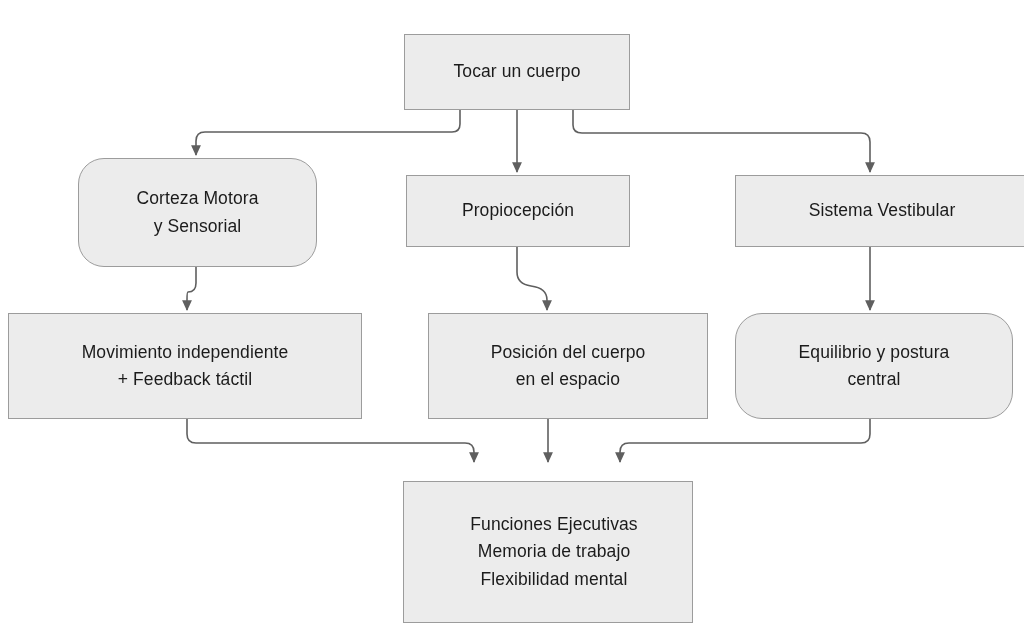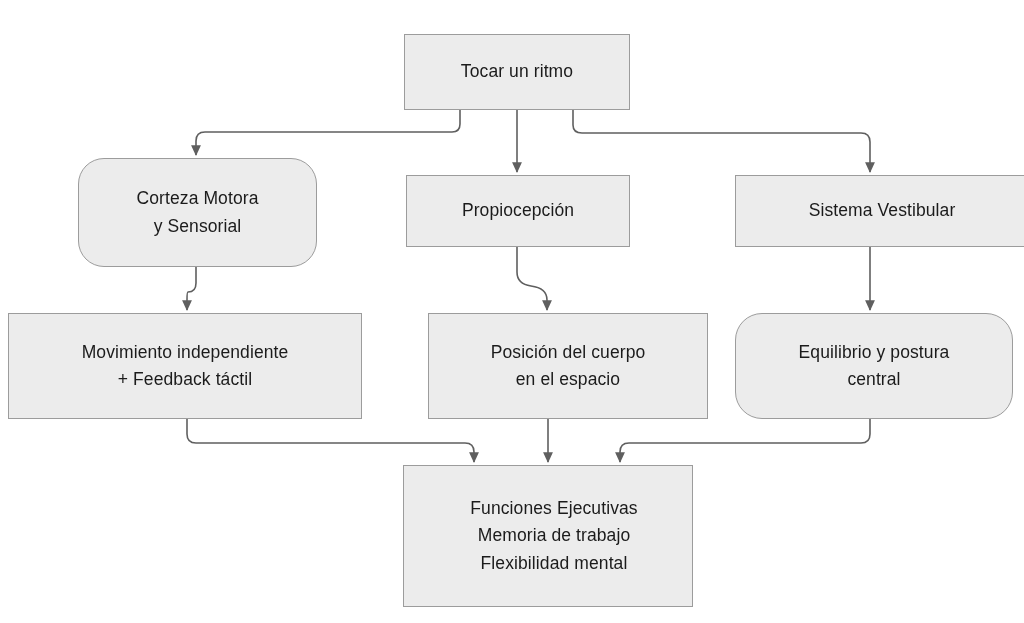--- a/index.html
+++ b/index.html
@@ -46,21 +46,21 @@
     white-space: pre-line;
     padding: 0 10px;
   }
   .n0 { left: 404px;  top: 34px;  width: 226px; height: 76px; }
   .n1 { left: 78px;   top: 158px; width: 239px; height: 109px; border-radius: 26px; }
   .n2 { left: 406px;  top: 175px; width: 224px; height: 72px; }
   .n3 { left: 735px;  top: 175px; width: 294px; height: 72px; }
   .n4 { left: 8px;    top: 313px; width: 354px; height: 106px; }
   .n5 { left: 408px;  top: 313px; width: 280px; height: 106px; margin-left: 20px; }
   .n6 { left: 735px;  top: 313px; width: 278px; height: 106px; border-radius: 27px; }
-  .n7 { left: 403px;  top: 465px; width: 290px; height: 142px; padding-left: 12px; }
+  .n7 { left: 403px;  top: 481px; width: 290px; height: 142px; padding-left: 12px; }
 </style>
 </head>
 <body>
 
 <div id="diagram">
 
   <svg id="edges" width="1024" height="623" viewBox="0 0 1024 623">
     <defs>
       <marker id="arrow" viewBox="0 0 10 10" refX="8.6" refY="5" markerWidth="7" markerHeight="7" orient="auto-start-reverse">
         <path d="M 0 0.6 L 9.4 5 L 0 9.4 z" fill="#5F5F5F"></path>
@@ -75,21 +75,21 @@
       <path d="M 517 247 L 517 272 Q 517 284 531 286 Q 547 288 547 300 L 547 310"></path>
       <path d="M 870 247 L 870 310"></path>
 
       <path d="M 187 419 L 187 434 Q 187 443 196 443 L 465 443 Q 474 443 474 452 L 474 462"></path>
       <path d="M 548 419 L 548 462"></path>
       <path d="M 870 419 L 870 434 Q 870 443 861 443 L 629 443 Q 620 443 620 452 L 620 462"></path>
     </g>
   </svg>
 
   <div class="node n0">
-    <span class="label">Tocar un ritmo</span>
+    <span class="label">Tocar un cuerpo</span>
   </div>
   <div class="node n1">
     <span class="label">Corteza Motora
 y Sensorial</span>
   </div>
   <div class="node n2">
     <span class="label">Propiocepción</span>
   </div>
   <div class="node n3">
     <span class="label">Sistema Vestibular</span>

